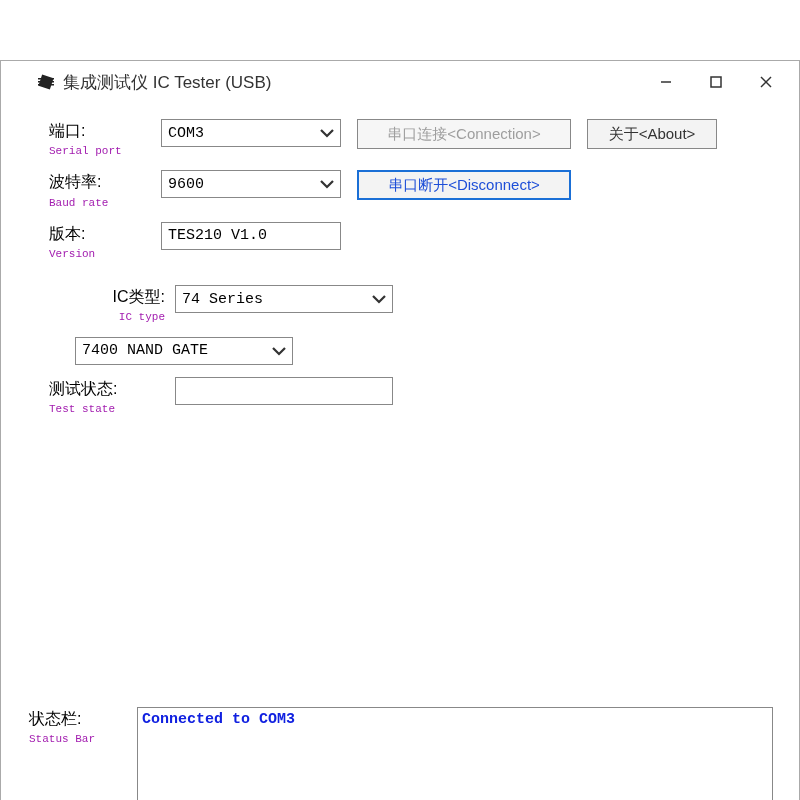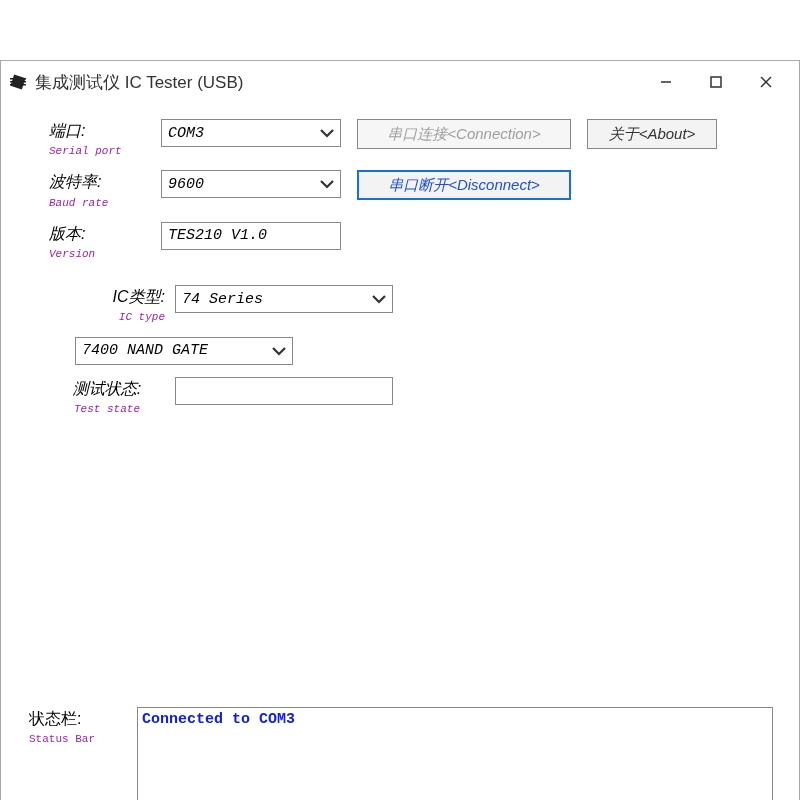--- a/index.html
+++ b/index.html
@@ -26,20 +26,21 @@
       border-bottom: none;
       background: #fff;
     }
     .titlebar {
       height: 42px;
       display: flex;
       align-items: center;
       padding: 0 8px;
       font-size: 17px;
       color: #333;
+      margin-left: 28px;
     }
     .titlebar .app-icon {
       width: 18px;
       height: 18px;
       margin-right: 8px;
       display: inline-block;
     }
     .titlebar .title {
       flex: 1;
     }
@@ -54,21 +55,20 @@
     }
     .winbtn svg { width: 14px; height: 14px; }
     .client {
       padding: 16px 28px 0 48px;
       position: relative;
     }
     .row {
       display: flex;
       align-items: flex-start;
       margin-bottom: 12px;
-      font-style: italic;
     }
     .label-col {
       width: 112px;
       text-align: left;
       padding-top: 2px;
     }
     .label-cn {
       font-size: 16px;
       color: #000;
       display: block;
@@ -285,21 +285,21 @@
           <span>7400 NAND GATE</span>
           <span class="chev">
             <svg viewBox="0 0 12 12">
                 <polyline points="2,4 6,8 10,4" fill="none" stroke="#333" stroke-width="1.5"></polyline>
               </svg>
           </span>
         </div>
       </div>
 
       <div class="row" style="margin-left:-26px;">
-        <div class="label-col" style="width:126px; text-align:center; padding-right:10px;">
+        <div class="label-col" style="width:126px; text-align:left; padding-right:10px;">
           <span class="label-cn">测试状态:</span>
           <span class="label-en mono">Test state</span>
         </div>
         <div class="textbox wide">
           <span></span>
         </div>
         <div class="spacer" style="width:34px;"></div>
       </div>
     </div>
 

